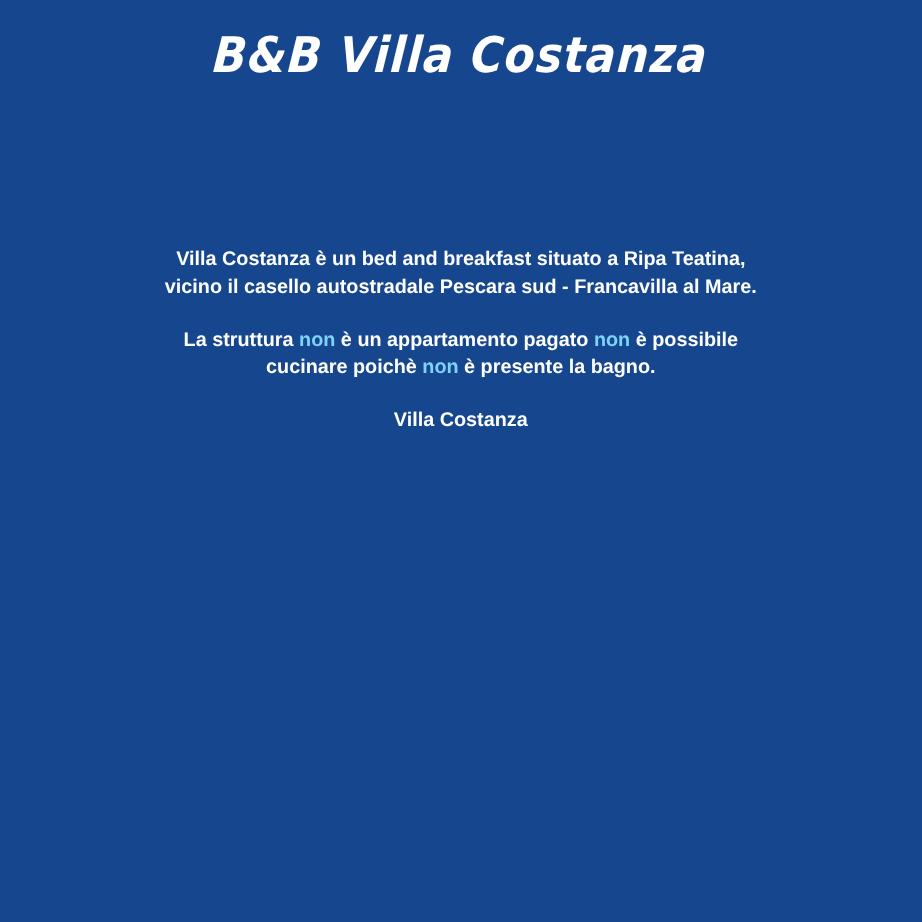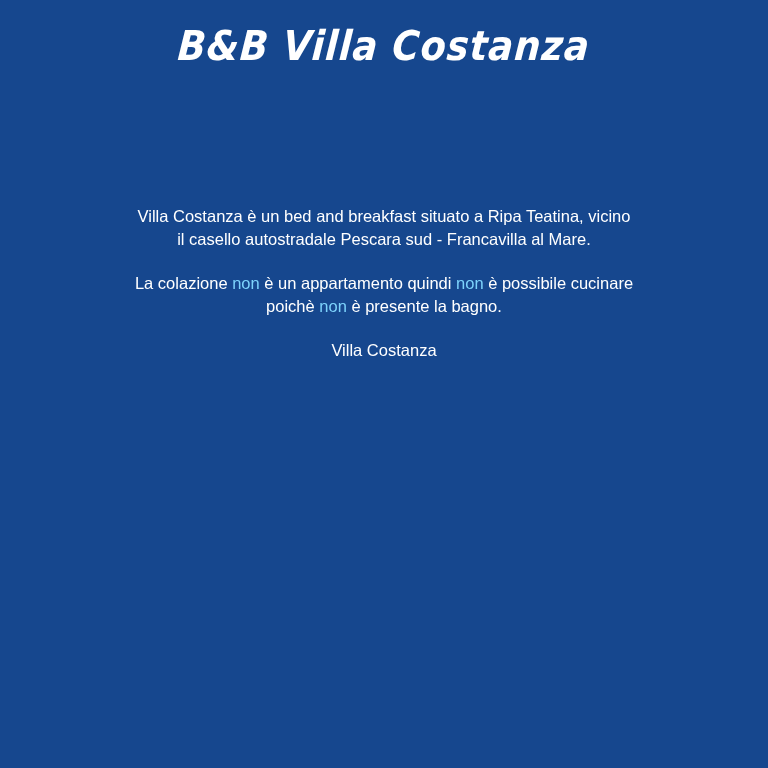--- a/index.html
+++ b/index.html
@@ -41,37 +41,38 @@
     top: 205px;
     left: 134px;
     width: 500px;
     text-align: center;
     color: #ffffff;
     font-size: 16.5px;
     line-height: 23px;
   }
   .para {
     margin: 0 0 21px 0;
+    font-weight: bold;
   }
   .para:last-child {
     margin-bottom: 0;
   }
   .hl {
     color: #7dd3fc;
   }
   .sig {
     margin-top: 28px;
   }
 </style>
 </head>
 <body>
 
 <div class="page">
 
   <div class="title">B&amp;B Villa Costanza</div>
 
   <div class="body-block">
     <p class="para"><span>Villa Costanza è un bed and breakfast situato a Ripa Teatina, vicino il casello autostradale Pescara sud - Francavilla al Mare.</span></p>
-    <p class="para"><span>La colazione </span><span class="hl">non</span><span> è un appartamento quindi </span><span class="hl">non</span><span> è possibile cucinare poichè </span><span class="hl">non</span><span> è presente la bagno.</span></p>
+    <p class="para"><span>La struttura </span><span class="hl">non</span><span> è un appartamento pagato </span><span class="hl">non</span><span> è possibile cucinare poichè </span><span class="hl">non</span><span> è presente la bagno.</span></p>
     <p class="para"><span>Villa Costanza</span></p>
   </div>
 
 </div>
 
 </body></html>

